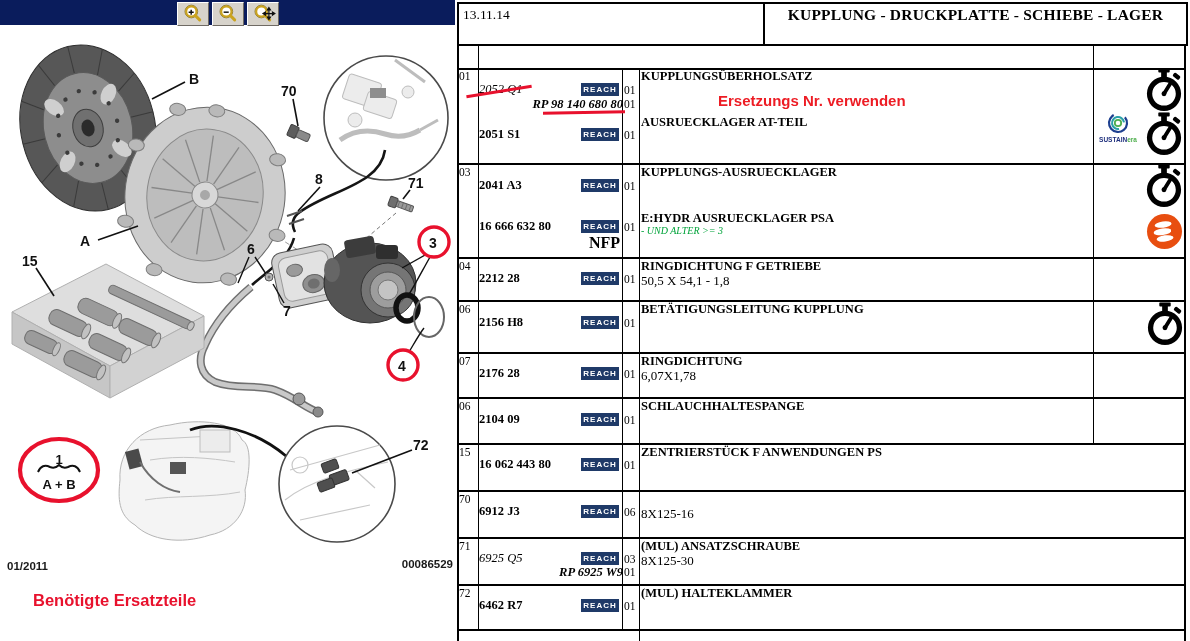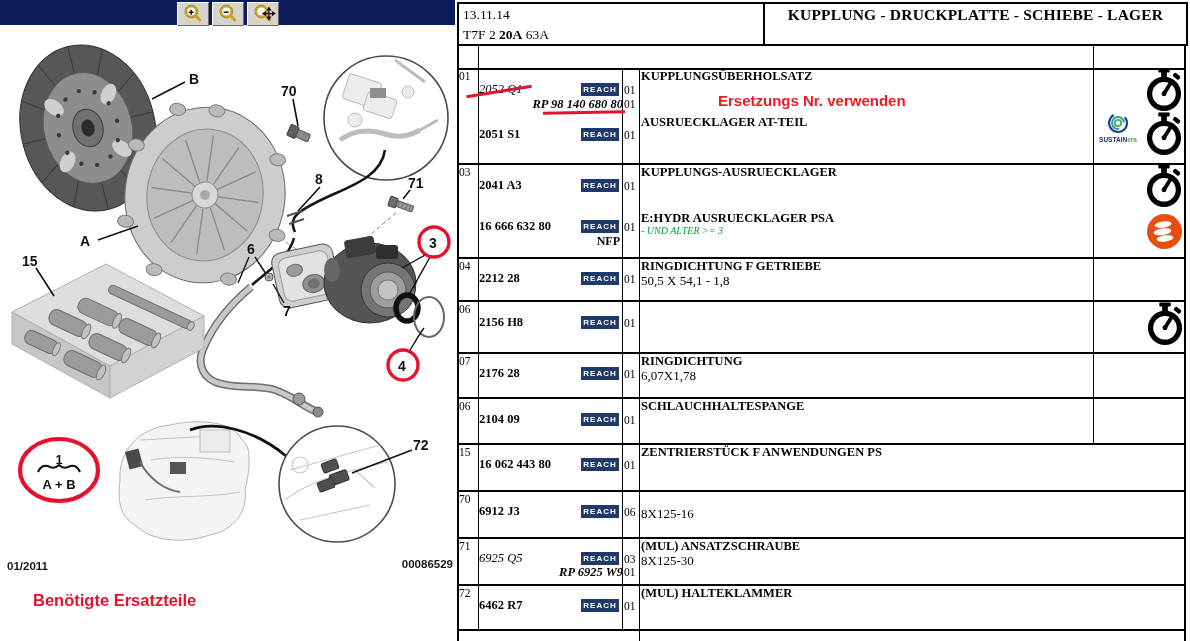--- a/index.html
+++ b/index.html
@@ -26,21 +26,21 @@
   .hline{position:absolute;left:2px;width:729px;height:2px;background:#000;}
   .vline{position:absolute;width:1px;background:#000;}
   .vbord{position:absolute;width:2px;background:#000;}
   .ref{position:absolute;font-size:11.5px;}
   .part{position:absolute;font-size:12.5px;font-weight:bold;white-space:nowrap;}
   .part-it{position:absolute;font-size:12.5px;font-style:italic;white-space:nowrap;}
   .part-rp{position:absolute;font-size:12.5px;font-weight:bold;font-style:italic;text-align:right;white-space:nowrap;}
   .qty{position:absolute;font-size:11.5px;}
   .desc{position:absolute;font-size:12.5px;font-weight:bold;white-space:nowrap;}
   .detail{position:absolute;font-size:13px;white-space:nowrap;}
-  .nfp{position:absolute;font-size:12px;font-weight:bold;text-align:right;}
+  .nfp{position:absolute;font-size:16px;font-weight:bold;text-align:right;}
   .badge{position:absolute;width:38px;height:13px;background:#1f3a68;color:#fff;
          font:bold 8px "Liberation Sans","DejaVu Sans",sans-serif;letter-spacing:1px;
          text-align:center;line-height:13px;cursor:pointer;}
   .rednote{position:absolute;font:bold 15px "Liberation Sans","DejaVu Sans",sans-serif;color:#ed1c24;white-space:nowrap;}
   .greennote{position:absolute;font-size:10px;font-style:italic;color:#00a33a;white-space:nowrap;}
   .strike{position:absolute;left:11px;width:66px;height:2.5px;background:#e8112d;transform:rotate(-9deg);}
   .redline{position:absolute;height:2.5px;background:#e8112d;transform:rotate(-1deg);}
   .icon-svg{position:absolute;}
 </style>
 </head>
@@ -325,21 +325,20 @@
         </svg>
       </div>
     </div>
   </div>
 
   <div class="rp">
 
     <div class="hdr">
       <div class="hdr-left">
         <div>13.11.14</div>
-        <div><span>T7F 2 </span><b>20A</b><span> 63A</span></div>
       </div>
       <div class="hdr-right">KUPPLUNG - DRUCKPLATTE - SCHIEBE - LAGER</div>
     </div>
 
     <div class="vbord" style="left:2px;top:44px;height:597px"></div>
     <div class="vbord" style="left:729px;top:44px;height:597px"></div>
     <div class="vline" style="left:23px;top:44px;height:585px"></div>
     <div class="vline" style="left:167px;top:68px;height:561px"></div>
     <div class="vline" style="left:184px;top:68px;height:573px"></div>
     <div class="vline" style="left:638px;top:44px;height:399px"></div>
@@ -383,20 +382,21 @@
     <div class="qty" style="left:169px;top:221px">01</div>
 
     <div class="ref" style="left:4px;top:260px">04</div>
     <div class="desc" style="left:186px;top:259px">RINGDICHTUNG F GETRIEBE</div>
     <div class="detail" style="left:186px;top:273px">50,5 X 54,1 - 1,8</div>
     <div class="part" style="left:24px;top:271px">2212 28</div>
     <div class="badge" style="left:126px;top:272px">REACH</div>
     <div class="qty" style="left:169px;top:273px">01</div>
 
     <div class="ref" style="left:4px;top:303px">06</div>
+    <div class="desc" style="left:186px;top:302px">BETÄTIGUNGSLEITUNG KUPPLUNG</div>
     <div class="part" style="left:24px;top:315px">2156 H8</div>
     <div class="badge" style="left:126px;top:316px">REACH</div>
     <div class="qty" style="left:169px;top:317px">01</div>
 
     <div class="ref" style="left:4px;top:355px">07</div>
     <div class="desc" style="left:186px;top:354px">RINGDICHTUNG</div>
     <div class="detail" style="left:186px;top:368px">6,07X1,78</div>
     <div class="part" style="left:24px;top:366px">2176 28</div>
     <div class="badge" style="left:126px;top:367px">REACH</div>
     <div class="qty" style="left:169px;top:368px">01</div>

